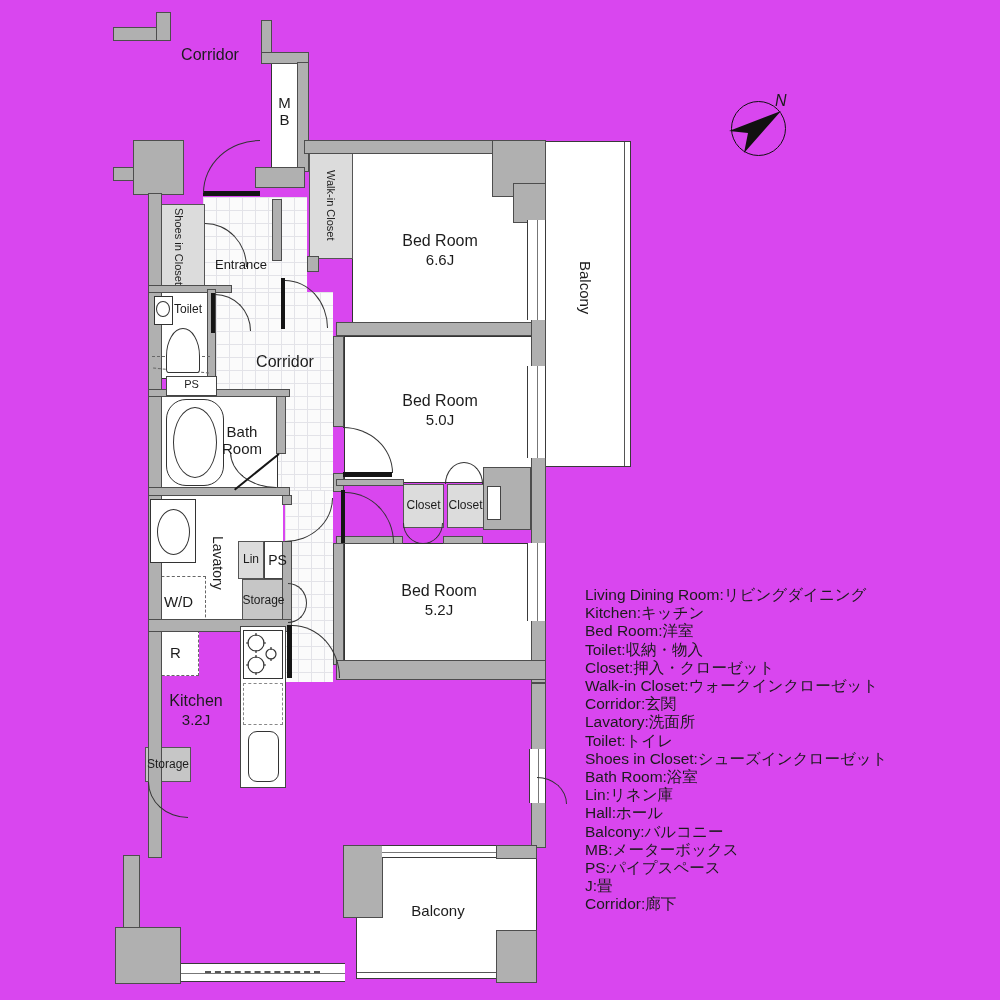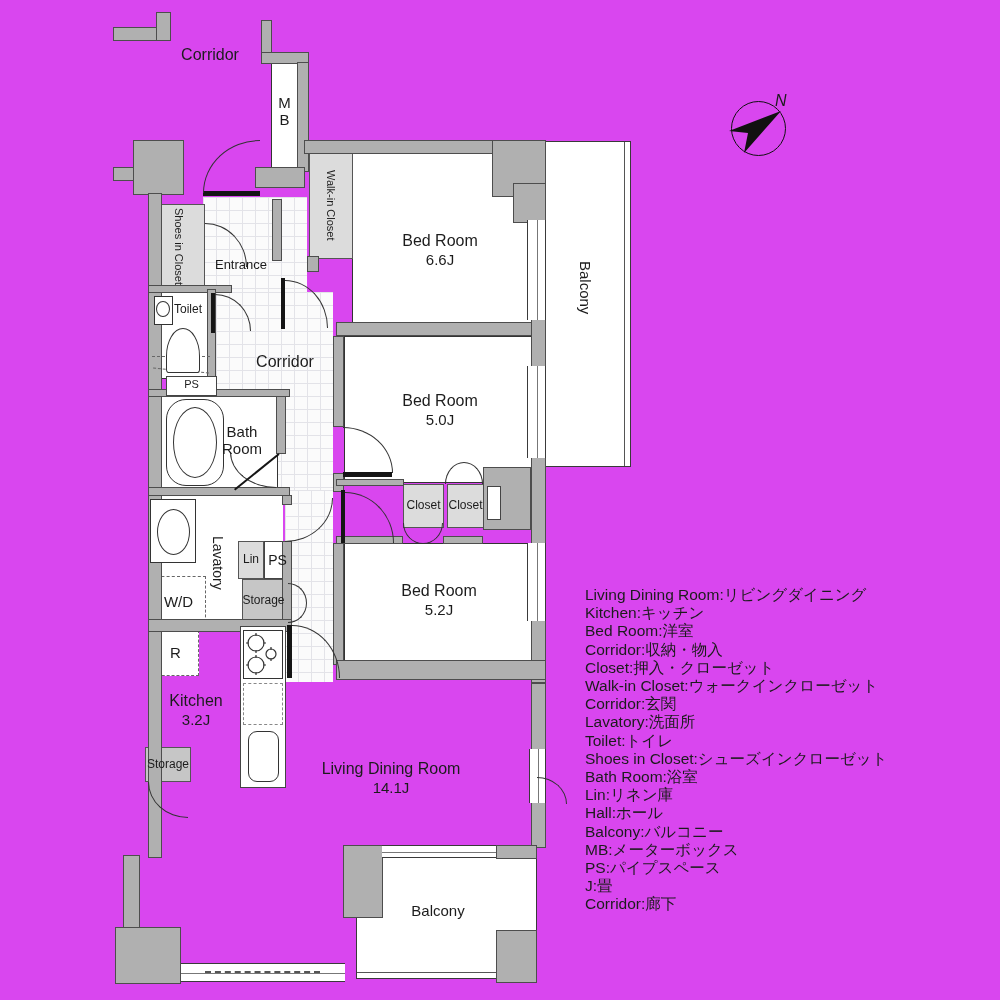--- a/index.html
+++ b/index.html
@@ -220,40 +220,36 @@
   <div class="a lbl" style="left:385px;top:582px;width:108px">
     <div>Bed Room</div>
     <div class="f15">5.2J</div>
   </div>
   <div class="a lbl f15 vt mid" style="left:152px;top:630px;width:47px;height:46px;writing-mode:horizontal-tb">R</div>
   <div class="a lbl" style="left:146px;top:692px;width:100px">
     <div>Kitchen</div>
     <div class="f15">3.2J</div>
   </div>
   <div class="a lbl f10 vt mid" style="left:145px;top:747px;width:46px;height:35px;writing-mode:horizontal-tb">Storage</div>
-  <div class="a lbl" style="left:291px;top:760px;width:200px">
-    <div>Living Dining Room</div>
-    <div class="f15">14.1J</div>
-  </div>
   <div class="a lbl f15" style="left:388px;top:902px;width:100px">Balcony</div>
   <div class="a lbl f15 vt mid" style="left:574px;top:240px;width:22px;height:96px">Balcony</div>
 
   <div class="a circle" style="left:731px;top:101px;width:55px;height:55px"></div>
   <div class="a" style="left:727px;top:99px;width:60px;height:60px;z-index:7">
     <svg width="60" height="60" viewBox="0 0 60 60">
         <polygon points="54,12 2,32 21,34 17,54" fill="#111"></polygon>
       </svg>
   </div>
   <div class="a north" style="left:775px;top:92px">N</div>
 
   <div class="a" id="legend" style="left:585px;top:586px;width:375px">
     <div>Living Dining Room:リビングダイニング</div>
     <div>Kitchen:キッチン</div>
     <div>Bed Room:洋室</div>
-    <div>Corridor:収納・物入</div>
+    <div>Toilet:収納・物入</div>
     <div>Closet:押入・クローゼット</div>
     <div>Walk-in Closet:ウォークインクローゼット</div>
     <div>Corridor:玄関</div>
     <div>Lavatory:洗面所</div>
     <div>Toilet:トイレ</div>
     <div>Shoes in Closet:シューズインクローゼット</div>
     <div>Bath Room:浴室</div>
     <div>Lin:リネン庫</div>
     <div>Hall:ホール</div>
     <div>Balcony:バルコニー</div>

